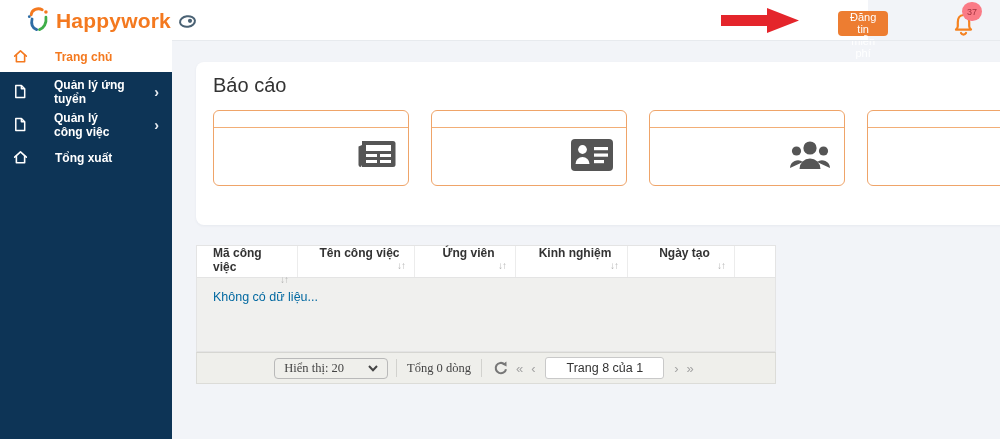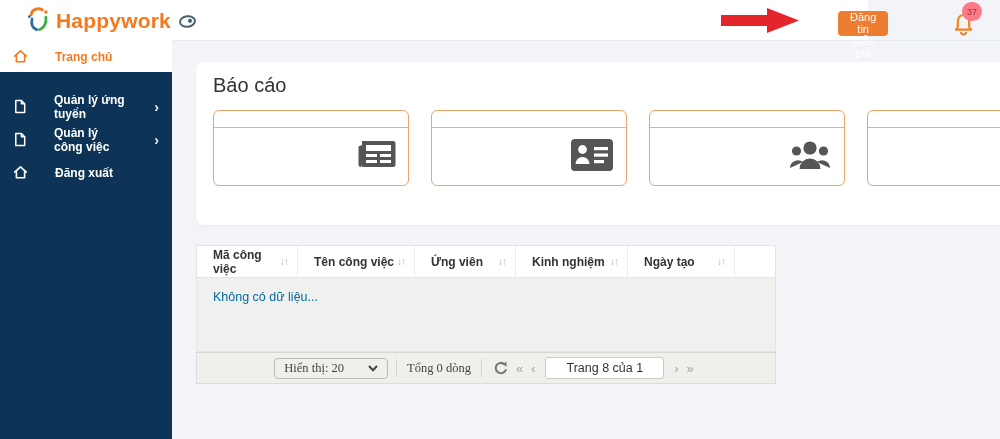--- a/index.html
+++ b/index.html
@@ -49,21 +49,21 @@
   .card { width:196px; height:76px; background:#fff; border:1px solid #efa469; border-radius:6px; cursor:pointer; }
   .card-top { height:17px; border-bottom:1px solid #f2ae76; }
   .card-body { height:57px; display:flex; align-items:center; justify-content:flex-end; padding-right:12px; }
 
   
   .jobs-table { position:absolute; left:196px; top:245px; width:580px; }
   .thead { display:flex; height:33px; background:#fff; border:1px solid #e4e4e4; }
   .th {
     display:flex; align-items:center; padding:0 9px 0 16px;
     font-size:12px; font-weight:bold; color:#333;
-    border-right:1px solid #ececec; cursor:pointer;
+    border-right:1px solid #ececec; cursor:pointer;flex-direction:column;
   }
   .th:last-child { border-right:none; }
   .th .sort { margin-left:auto; color:#b3b3b3; font-size:10px; font-weight:normal; letter-spacing:-1px; }
   .th-1{width:101px;} .th-2{width:117px;} .th-3{width:101px;} .th-4{width:112px;} .th-5{width:107px;} .th-6{width:40px;}
   .tbody {
     height:74px; background:#f0f0ee; border:1px solid #e4e4e4; border-top:none;
     padding:12px 16px; font-size:12.5px; color:#0369a1;
   }
   .pager {
     height:32px; background:#efefeb; border:1px solid #dcdcd8; border-top:1px solid #d6d6d2;
@@ -130,21 +130,21 @@
   <div class="side-item active">
     <span class="mi">
       <svg width="15" height="15" viewBox="0 0 16 16" fill="none">
         <path d="M1.8 7.6 L8 2 L14.2 7.6" stroke="currentColor" stroke-width="1.7" stroke-linecap="round" stroke-linejoin="round"></path>
         <path d="M3.6 6.4 V13.6 H12.4 V6.4" stroke="currentColor" stroke-width="1.7" stroke-linecap="round" stroke-linejoin="round"></path>
       </svg>
     </span>
     <span>Trang chủ</span>
   </div>
 
-  <div class="side-item" style="margin-top:18px;">
+  <div class="side-item" style="margin-top:3px;">
     <span class="mi">
       <svg width="14" height="15" viewBox="0 0 14 16" fill="none">
         <path d="M2.5 1.5 H8.5 L12 5 V14.5 H2.5 Z" stroke="currentColor" stroke-width="1.6" stroke-linejoin="round"></path>
         <path d="M8.5 1.5 V5 H12" stroke="currentColor" stroke-width="1.6" stroke-linejoin="round"></path>
       </svg>
     </span>
     <span>Quản lý ứng tuyển</span>
     <span class="chevron">›</span>
   </div>
 
@@ -160,21 +160,21 @@
   </div>
 
 
   <div class="side-item">
     <span class="mi">
       <svg width="15" height="15" viewBox="0 0 16 16" fill="none">
         <path d="M1.8 7.6 L8 2 L14.2 7.6" stroke="currentColor" stroke-width="1.7" stroke-linecap="round" stroke-linejoin="round"></path>
         <path d="M3.6 6.4 V13.6 H12.4 V6.4" stroke="currentColor" stroke-width="1.7" stroke-linecap="round" stroke-linejoin="round"></path>
       </svg>
     </span>
-    <span>Đăng xuất</span>
+    <span>Tổng xuất</span>
   </div>
 </div>
 
 <div class="panel">
   <div class="panel-title">Báo cáo</div>
   <div class="cards">
 
     <div class="card">
       <div class="card-top"></div>
       <div class="card-body">

